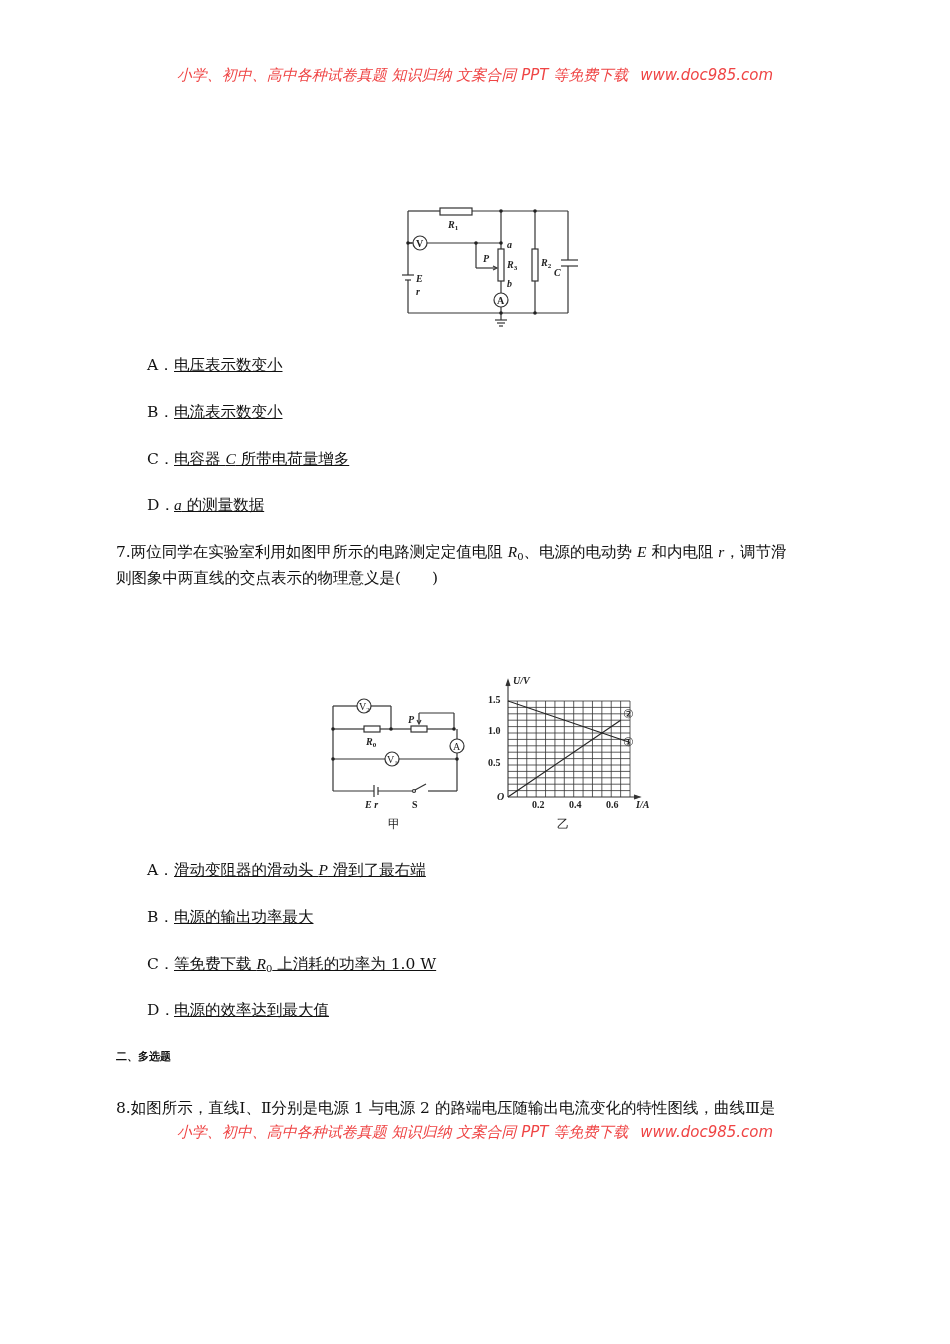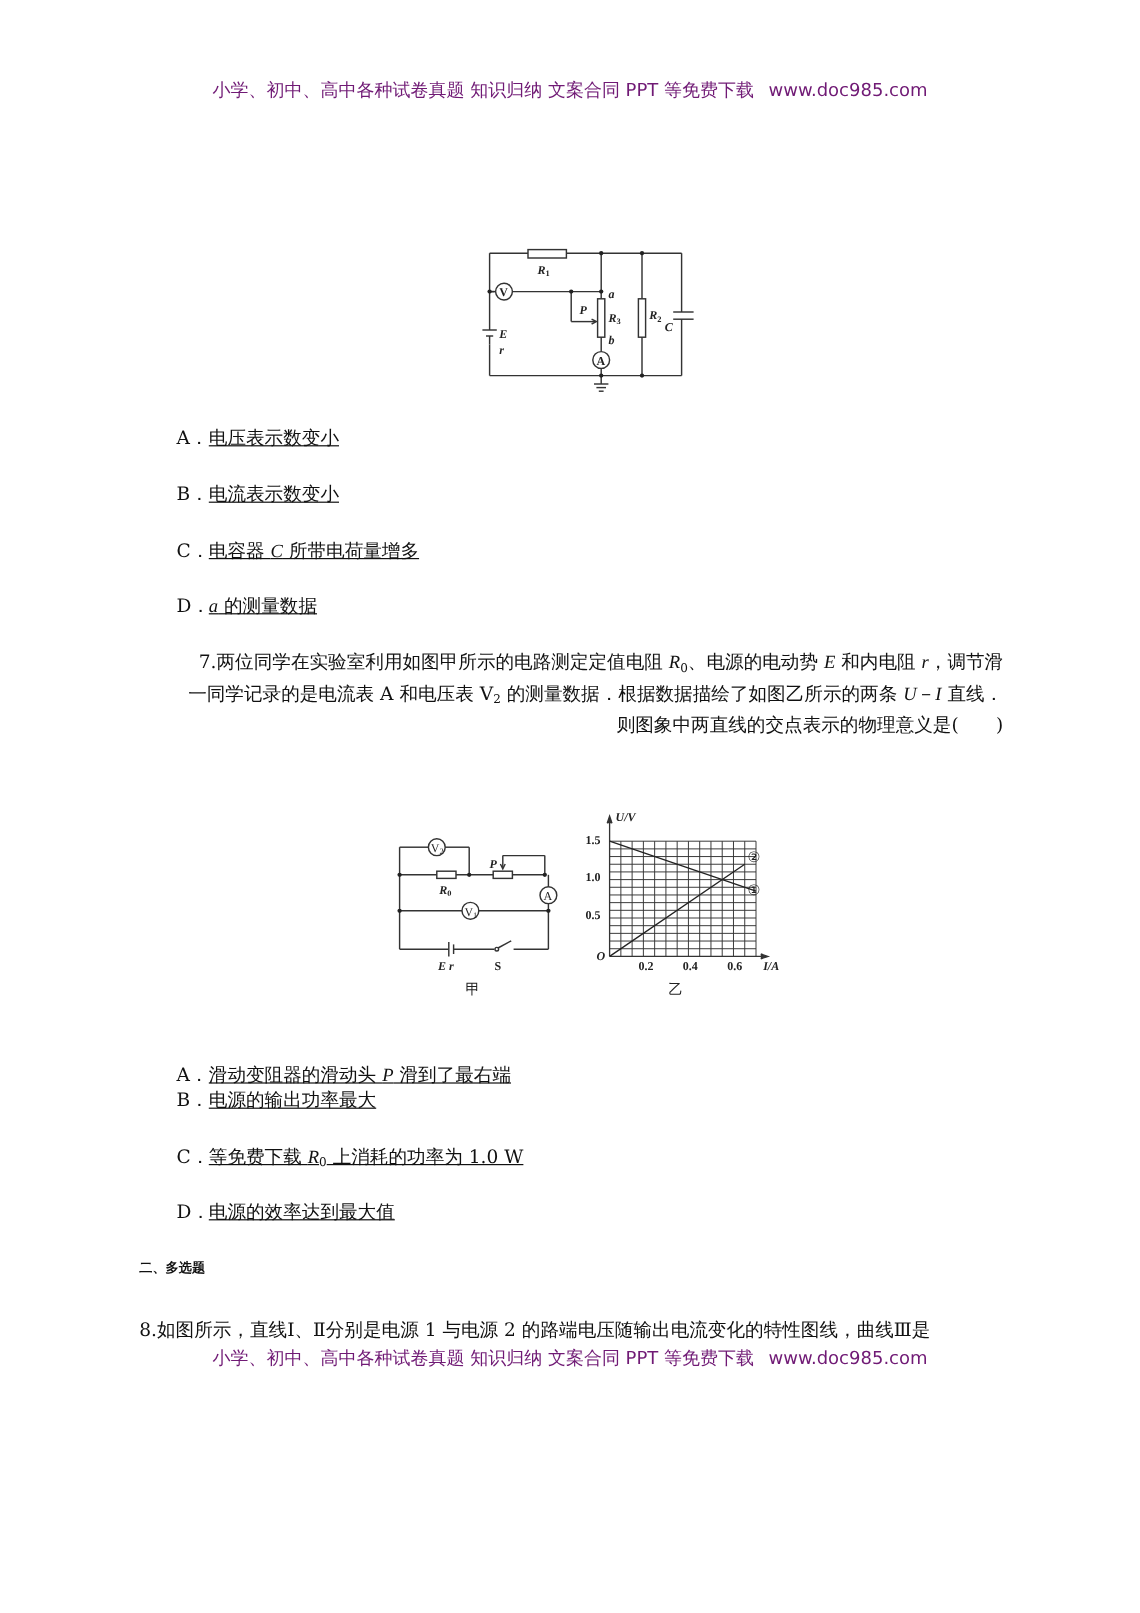--- a/index.html
+++ b/index.html
@@ -1,19 +1,19 @@
 <!DOCTYPE html>
 <html><head>
 <meta charset="utf-8">
 <style>
   html, body { margin: 0; padding: 0; background: #ffffff; }
   body { width: 950px; height: 1344px; position: relative; overflow: hidden;
          font-family: "DejaVu Serif", "Liberation Serif", serif; color: #111; }
   .banner { position: absolute; left: 0; width: 950px; text-align: center;
-            font-family: "DejaVu Sans", "Liberation Sans", sans-serif; font-size: 15px; color: #701a75; letter-spacing: 0px; }
+            font-family: "DejaVu Sans", "Liberation Sans", sans-serif; font-size: 15px; color: #ef4444; letter-spacing: 0px; font-style: italic; }
   .banner .url { margin-left: 12px; }
   .abs { position: absolute; }
   .opt { position: absolute; left: 147px; font-size: 15.5px; text-decoration: underline; }
   .opt .lab { display: inline-block; width: 27px; }
   .para { position: absolute; left: 116px; width: 720px; font-size: 15.5px; line-height: 26px; }
   .para .line { white-space: nowrap; height: 26px; display: block; }
   i { font-style: italic; font-family: "Liberation Serif", serif; }
   sub { font-size: 10px; vertical-align: -3px; }
   .section { position: absolute; left: 116px; font-size: 11px; font-weight: bold;
              font-family: "DejaVu Sans", "Liberation Sans", sans-serif; }
@@ -100,23 +100,22 @@
 <div class="opt" style="top:402px;">
   <span class="lab">B．</span><span>电流表示数变小</span>
 </div>
 <div class="opt" style="top:449px;">
   <span class="lab">C．</span><span>电容器 </span><i>C</i><span> 所带电荷量增多</span>
 </div>
 <div class="opt" style="top:495px;">
   <span class="lab">D．</span><i>a</i><span> 的测量数据</span>
 </div>
 
-<div class="para" style="top:539px;text-align:right;">
+<div class="para" style="top:539px;">
   <span class="line"><span>7.两位同学在实验室利用如图甲所示的电路测定定值电阻 </span><i>R</i><sub>0</sub><span>、电源的电动势 </span><i>E</i><span> 和内电阻 </span><i>r</i><span>，调节滑</span></span>
-  <span class="line"><span>一同学记录的是电流表 A 和电压表 V</span><sub>2</sub><span> 的测量数据．根据数据描绘了如图乙所示的两条 </span><i>U</i><span>－</span><i>I</i><span> 直线．</span></span>
   <span class="line"><span>则图象中两直线的交点表示的物理意义是(　　)</span></span>
 </div>
 
 <svg class="abs" style="left:320px;top:690px;" width="160" height="145" viewBox="0 0 160 145">
   <g stroke="#333" stroke-width="1.2" fill="none">
 
     <line x1="13" y1="16" x2="13" y2="101"></line>
     <line x1="13" y1="16" x2="37" y2="16"></line>
     <circle cx="44" cy="16" r="7" fill="#fff"></circle>
     <line x1="51" y1="16" x2="71" y2="16"></line>
@@ -216,21 +215,21 @@
     <text x="52" y="138">0.2</text>
     <text x="89" y="138">0.4</text>
     <text x="126" y="138">0.6</text>
     <text x="156" y="138" font-style="italic">I/A</text>
     <text x="143" y="48" font-weight="normal" font-size="12">②</text>
     <text x="143" y="76" font-weight="normal" font-size="12">①</text>
   </g>
   <text x="77" y="158" font-size="12" fill="#222" style="font-family:'DejaVu Sans',sans-serif">乙</text>
 </svg>
 
-<div class="opt" style="top:860px;margin-top:26px;">
+<div class="opt" style="top:860px;">
   <span class="lab">A．</span><span>滑动变阻器的滑动头 </span><i>P</i><span> 滑到了最右端</span>
 </div>
 <div class="opt" style="top:907px;">
   <span class="lab">B．</span><span>电源的输出功率最大</span>
 </div>
 <div class="opt" style="top:954px;">
   <span class="lab">C．</span><span>等免费下载 </span><i>R</i><sub>0</sub><span> 上消耗的功率为 1.0 W</span>
 </div>
 <div class="opt" style="top:1000px;">
   <span class="lab">D．</span><span>电源的效率达到最大值</span>

